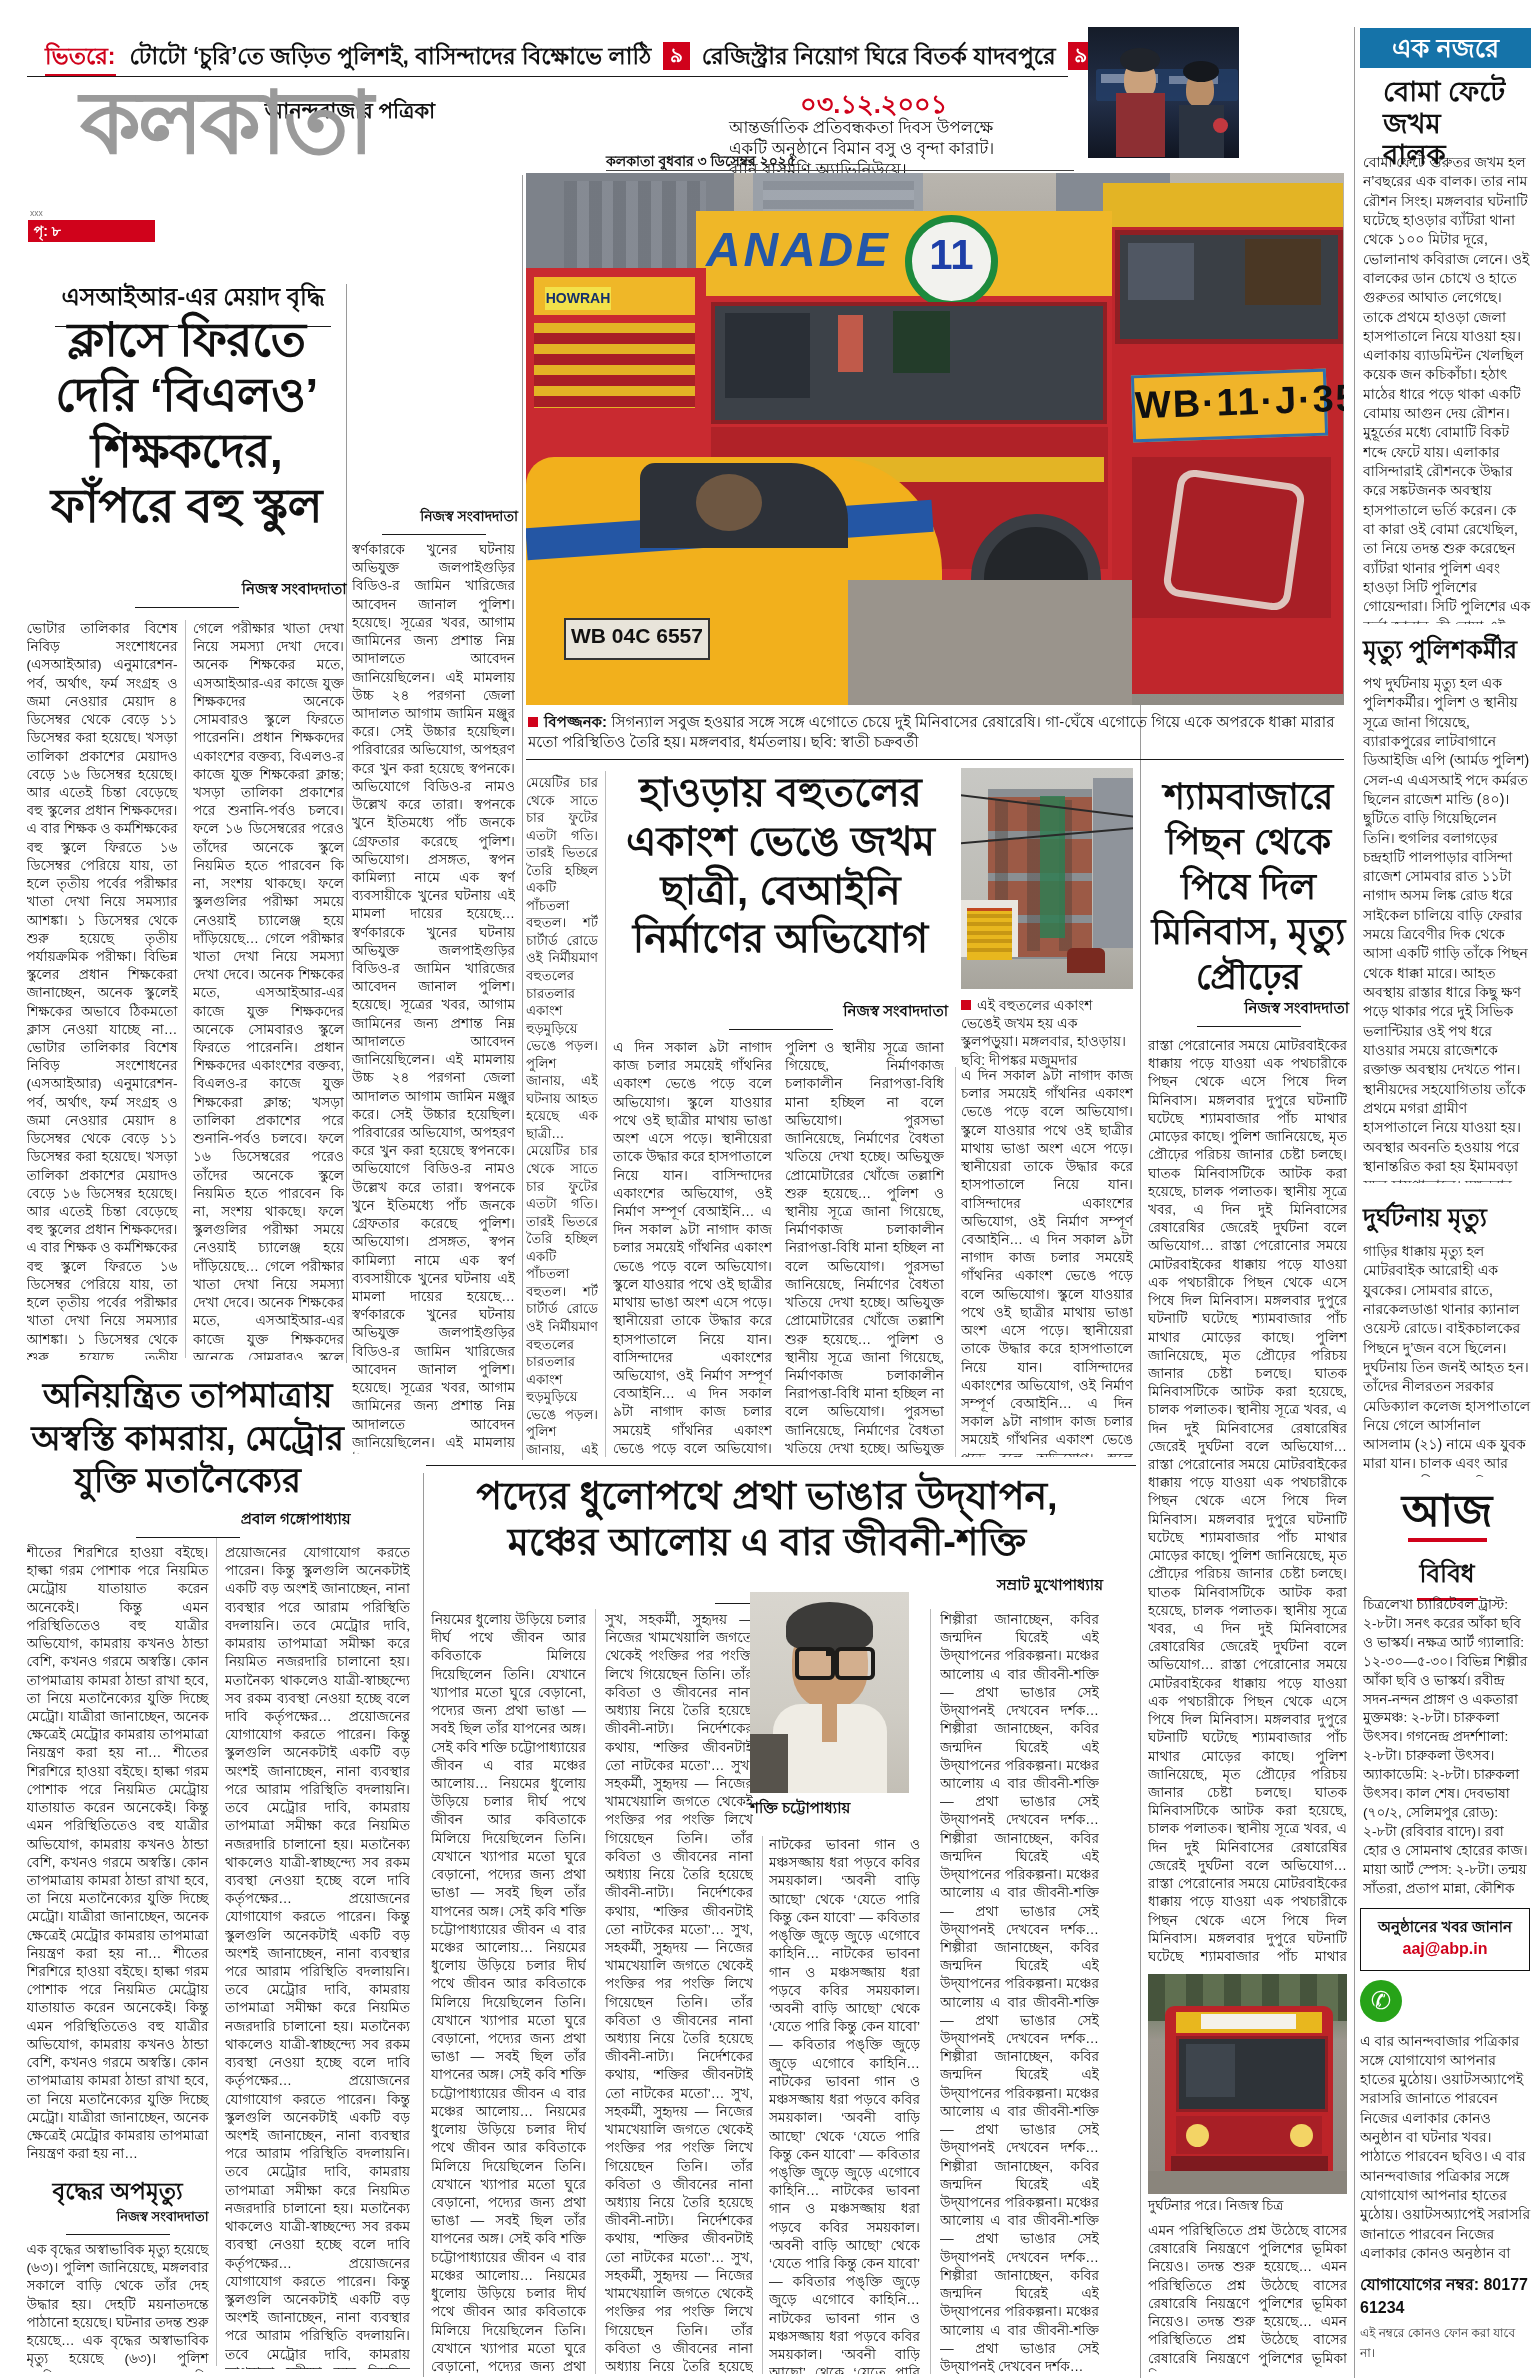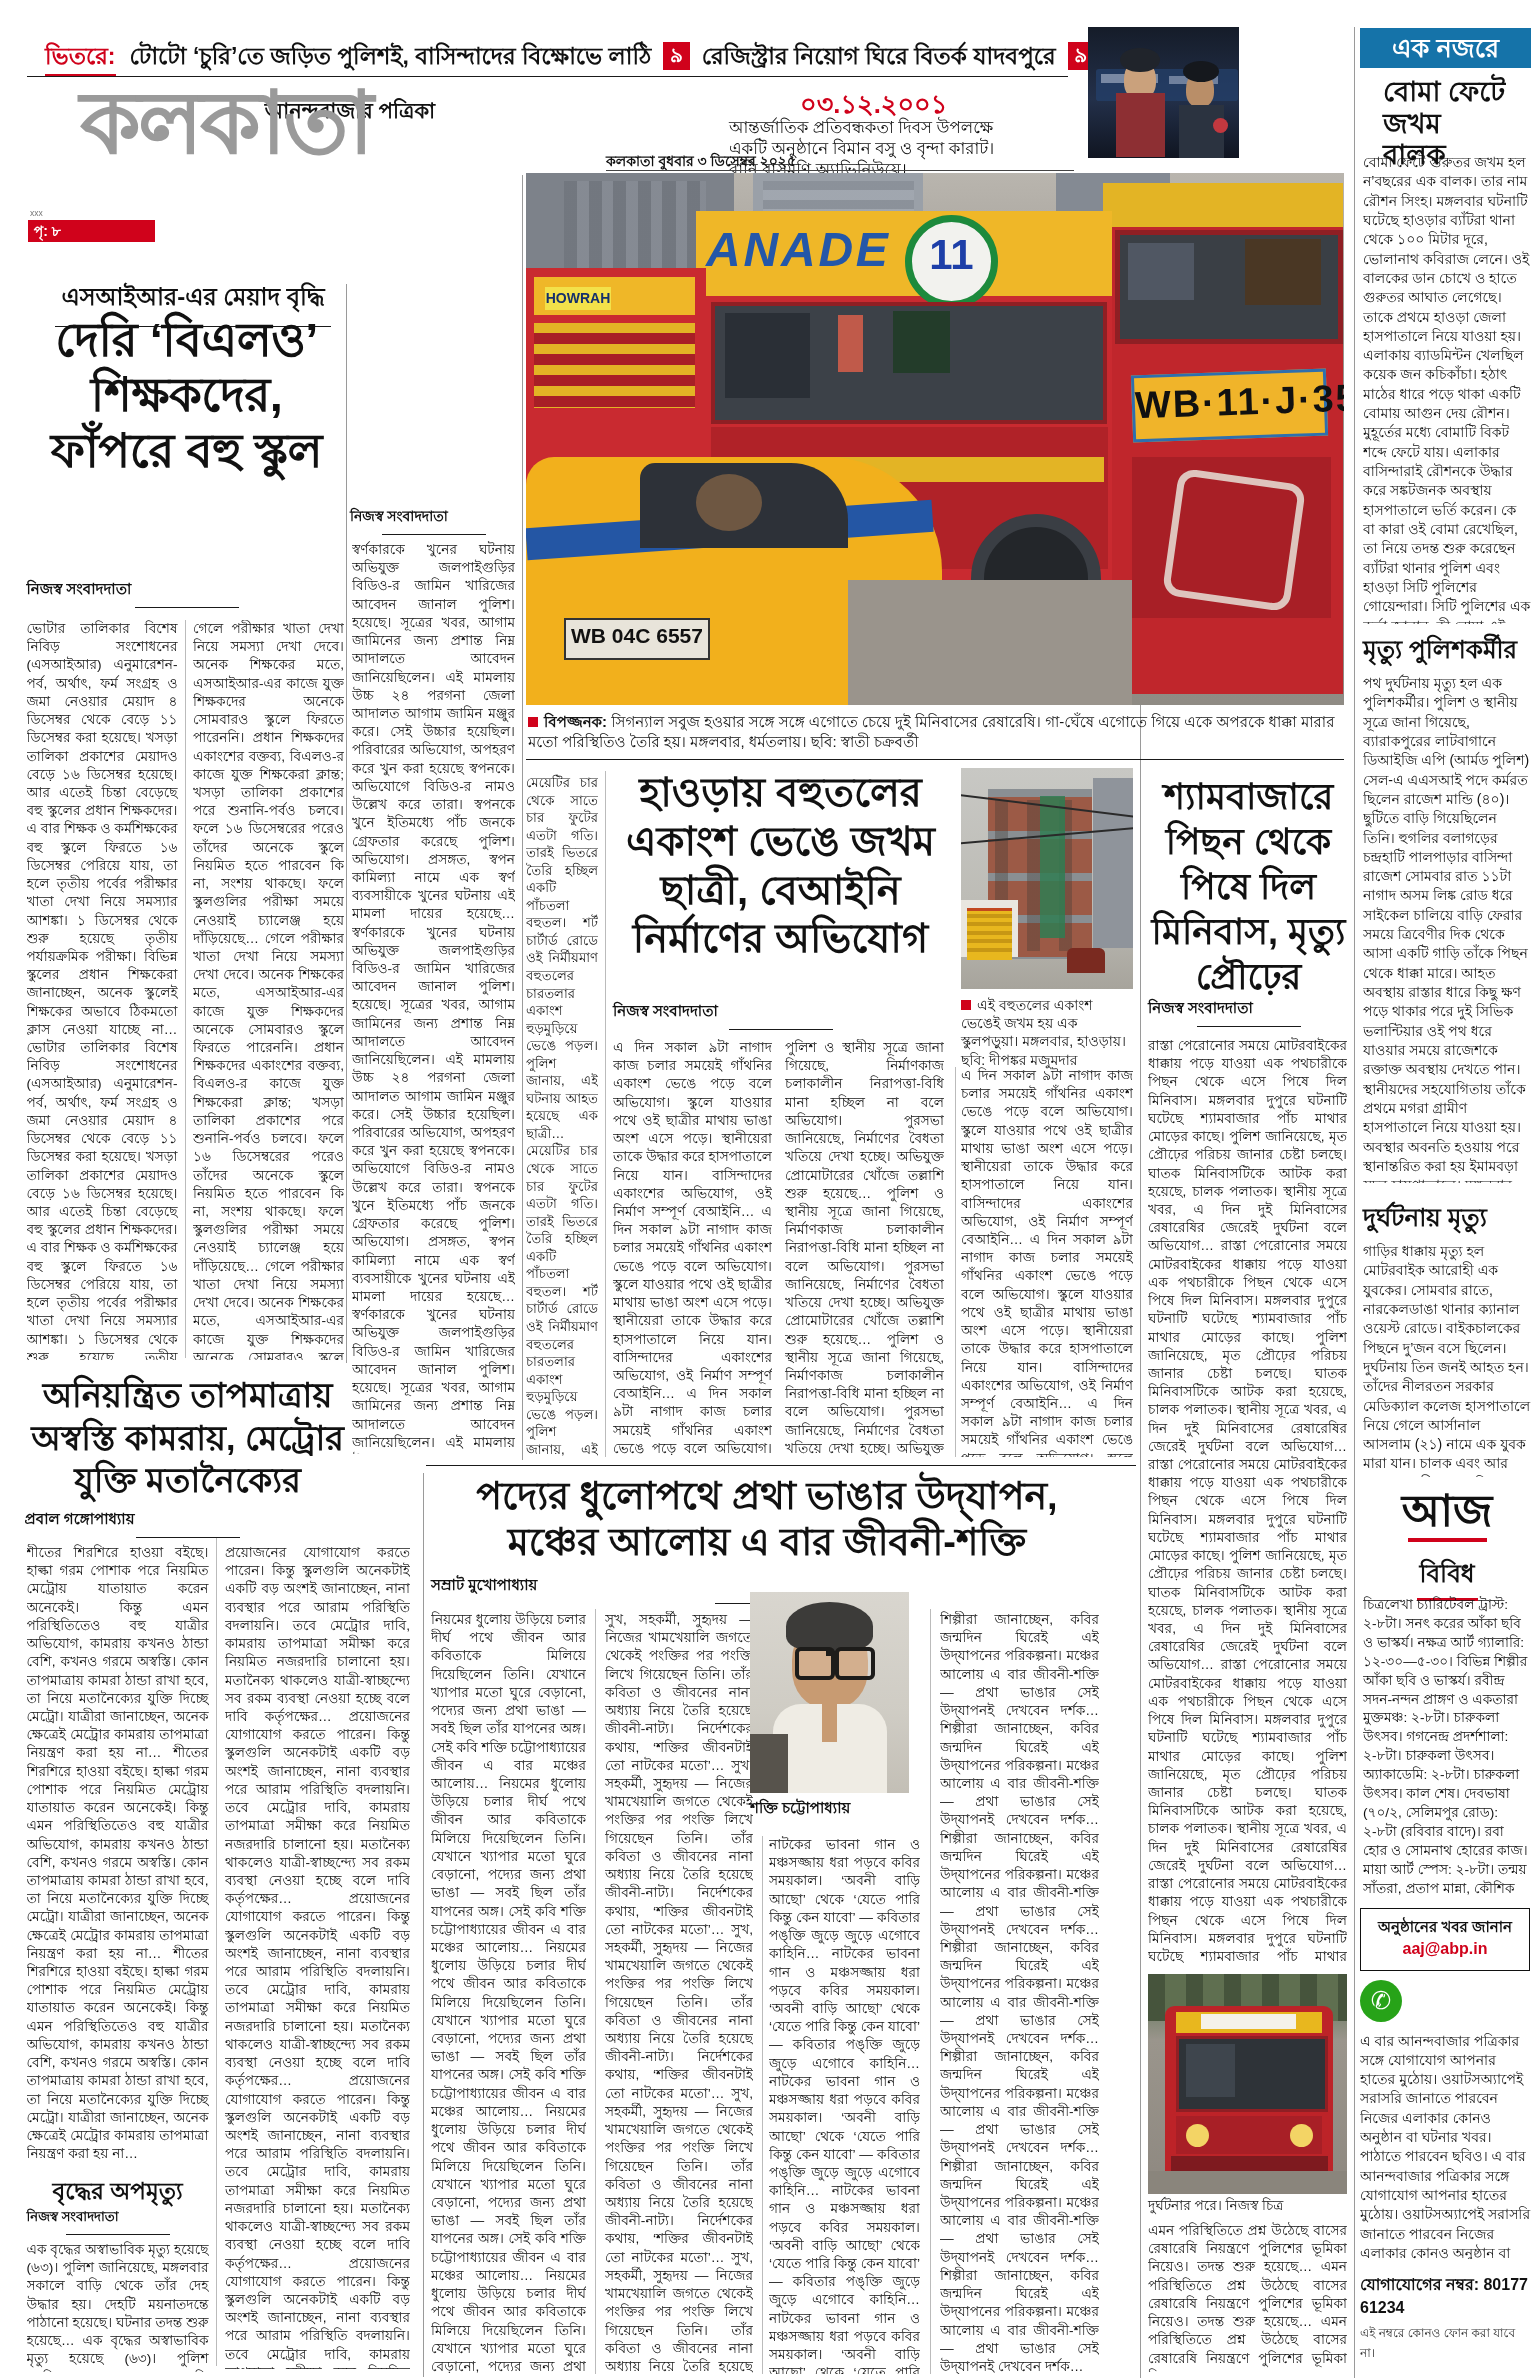--- a/index.html
+++ b/index.html
@@ -10,21 +10,21 @@
   .j{text-align:justify;text-justify:inter-word;}
   .b{font-weight:bold;}
   .body-txt{font-size:13.7px;line-height:1.33;overflow:hidden;color:#141414;}
   .vr{width:0;border-left:0.9px solid #9a9a9a;}
   .hrule{height:0;border-top:0.9px solid #1a1a1a;}
   .kicker{font-size:24px;font-weight:bold;text-align:center;border-bottom:1.9px solid #1a1a1a;padding-bottom:7.6px;}
   .hl-xl{font-size:47px;line-height:1.18;font-weight:bold;text-align:center;letter-spacing:-0.5px;}
   .hl-l{font-size:40px;line-height:1.22;font-weight:bold;text-align:center;}
   .hl-m{font-size:34px;line-height:1.25;font-weight:bold;text-align:center;}
   .hl-s{font-size:29px;line-height:1.22;font-weight:bold;text-align:center;}
-  .byline{font-weight:bold;font-size:15px;text-align:left;}
+  .byline{font-weight:bold;font-size:15px;text-align:right;}
   .byline::after{content:"";display:block;width:104px;margin:4.7px auto 0;border-top:1.9px solid #1a1a1a;}
   .badge{display:inline-block;background:#d0021b;color:#fff;font-weight:bold;
          padding:0 6.6px;margin:0 5.7px;font-size:20px;line-height:27.4px;vertical-align:1.9px;}
   .caption{font-size:15px;line-height:1.3;color:#141414;}
   .capsq{display:inline-block;width:10.4px;height:10.4px;background:#d0021b;margin-right:5.7px;}
   .side-h1{font-size:27.4px;line-height:1.15;font-weight:bold;}
   .side-h2{font-size:24.6px;line-height:1.1;font-weight:bold;}
   .side-txt{font-size:14px;line-height:1.38;overflow:hidden;text-align:left;}
   .redline{border-top:4.7px solid #d0021b;width:79px;margin:3.8px auto 0;}
   .redline2{border-top:3.8px solid #d0021b;width:61px;margin:2.8px auto 0;}
@@ -83,20 +83,21 @@
   <div class="abs vr" style="left:605px;top:771px;height:686px;border-color:#bbb;"></div>
   <div class="abs vr" style="left:955px;top:1067px;height:390px;border-color:#bbb;"></div>
   <div class="abs vr" style="left:423px;top:1473px;height:904px;"></div>
   <div class="abs vr" style="left:216px;top:1538px;height:828px;border-color:#bbb;"></div>
   <div class="abs vr" style="left:595px;top:1609px;height:765px;border-color:#bbb;"></div>
   <div class="abs vr" style="left:762px;top:1836px;height:538px;border-color:#bbb;"></div>
   <div class="abs vr" style="left:930px;top:1609px;height:765px;border-color:#bbb;"></div>
 
   <div class="abs kicker" style="left:55px;top:278px;width:276px;">এসআইআর-এর মেয়াদ বৃদ্ধি</div>
   <div class="abs hl-xl" style="left:26.5px;top:312px;width:320px;">
+    <div>ক্লাসে ফিরতে</div>
     <div>দেরি ‘বিএলও’</div>
     <div>শিক্ষকদের,</div>
     <div>ফাঁপরে বহু স্কুল</div>
   </div>
   <div class="abs byline" style="left:26.5px;top:577px;width:320px;">নিজস্ব সংবাদদাতা</div>
   <div class="abs body-txt j" style="left:26.5px;top:620px;width:151px;height:740px;">ভোটার তালিকার বিশেষ নিবিড় সংশোধনের (এসআইআর) এনুমারেশন-পর্ব, অর্থাৎ, ফর্ম সংগ্রহ ও জমা নেওয়ার মেয়াদ ৪ ডিসেম্বর থেকে বেড়ে ১১ ডিসেম্বর করা হয়েছে। খসড়া তালিকা প্রকাশের মেয়াদও বেড়ে ১৬ ডিসেম্বর হয়েছে। আর এতেই চিন্তা বেড়েছে বহু স্কুলের প্রধান শিক্ষকদের। এ বার শিক্ষক ও কর্মশিক্ষকের বহু স্কুলে ফিরতে ১৬ ডিসেম্বর পেরিয়ে যায়, তা হলে তৃতীয় পর্বের পরীক্ষার খাতা দেখা নিয়ে সমস্যার আশঙ্কা। ১ ডিসেম্বর থেকে শুরু হয়েছে তৃতীয় পর্যায়ক্রমিক পরীক্ষা। বিভিন্ন স্কুলের প্রধান শিক্ষকেরা জানাচ্ছেন, অনেক স্কুলেই শিক্ষকের অভাবে ঠিকমতো ক্লাস নেওয়া যাচ্ছে না… ভোটার তালিকার বিশেষ নিবিড় সংশোধনের (এসআইআর) এনুমারেশন-পর্ব, অর্থাৎ, ফর্ম সংগ্রহ ও জমা নেওয়ার মেয়াদ ৪ ডিসেম্বর থেকে বেড়ে ১১ ডিসেম্বর করা হয়েছে। খসড়া তালিকা প্রকাশের মেয়াদও বেড়ে ১৬ ডিসেম্বর হয়েছে। আর এতেই চিন্তা বেড়েছে বহু স্কুলের প্রধান শিক্ষকদের। এ বার শিক্ষক ও কর্মশিক্ষকের বহু স্কুলে ফিরতে ১৬ ডিসেম্বর পেরিয়ে যায়, তা হলে তৃতীয় পর্বের পরীক্ষার খাতা দেখা নিয়ে সমস্যার আশঙ্কা। ১ ডিসেম্বর থেকে শুরু হয়েছে তৃতীয় পর্যায়ক্রমিক পরীক্ষা। বিভিন্ন স্কুলের প্রধান শিক্ষকেরা জানাচ্ছেন, অনেক স্কুলেই শিক্ষকের অভাবে ঠিকমতো ক্লাস নেওয়া যাচ্ছে না…</div>
   <div class="abs body-txt j" style="left:193px;top:620px;width:151px;height:740px;">গেলে পরীক্ষার খাতা দেখা নিয়ে সমস্যা দেখা দেবে। অনেক শিক্ষকের মতে, এসআইআর-এর কাজে যুক্ত শিক্ষকদের অনেকে সোমবারও স্কুলে ফিরতে পারেননি। প্রধান শিক্ষকদের একাংশের বক্তব্য, বিএলও-র কাজে যুক্ত শিক্ষকেরা ক্লান্ত; খসড়া তালিকা প্রকাশের পরে শুনানি-পর্বও চলবে। ফলে ১৬ ডিসেম্বরের পরেও তাঁদের অনেকে স্কুলে নিয়মিত হতে পারবেন কি না, সংশয় থাকছে। ফলে স্কুলগুলির পরীক্ষা সময়ে নেওয়াই চ্যালেঞ্জ হয়ে দাঁড়িয়েছে… গেলে পরীক্ষার খাতা দেখা নিয়ে সমস্যা দেখা দেবে। অনেক শিক্ষকের মতে, এসআইআর-এর কাজে যুক্ত শিক্ষকদের অনেকে সোমবারও স্কুলে ফিরতে পারেননি। প্রধান শিক্ষকদের একাংশের বক্তব্য, বিএলও-র কাজে যুক্ত শিক্ষকেরা ক্লান্ত; খসড়া তালিকা প্রকাশের পরে শুনানি-পর্বও চলবে। ফলে ১৬ ডিসেম্বরের পরেও তাঁদের অনেকে স্কুলে নিয়মিত হতে পারবেন কি না, সংশয় থাকছে। ফলে স্কুলগুলির পরীক্ষা সময়ে নেওয়াই চ্যালেঞ্জ হয়ে দাঁড়িয়েছে… গেলে পরীক্ষার খাতা দেখা নিয়ে সমস্যা দেখা দেবে। অনেক শিক্ষকের মতে, এসআইআর-এর কাজে যুক্ত শিক্ষকদের অনেকে সোমবারও স্কুলে ফিরতে পারেননি। প্রধান শিক্ষকদের একাংশের বক্তব্য, বিএলও-র কাজে যুক্ত শিক্ষকেরা ক্লান্ত; খসড়া তালিকা প্রকাশের পরে শুনানি-পর্বও চলবে। ফলে ১৬ ডিসেম্বরের পরেও তাঁদের অনেকে স্কুলে নিয়মিত হতে পারবেন কি না, সংশয় থাকছে। ফলে স্কুলগুলির পরীক্ষা সময়ে নেওয়াই চ্যালেঞ্জ হয়ে দাঁড়িয়েছে…</div>
 
   <div class="abs byline" style="left:350px;top:505px;width:168px;font-size:14px;">নিজস্ব সংবাদদাতা</div>
   <div class="abs body-txt j" style="left:352px;top:541px;width:163px;height:913px;">স্বর্ণকারকে খুনের ঘটনায় অভিযুক্ত জলপাইগুড়ির বিডিও-র জামিন খারিজের আবেদন জানাল পুলিশ। হয়েছে। সূত্রের খবর, আগাম জামিনের জন্য প্রশান্ত নিম্ন আদালতে আবেদন জানিয়েছিলেন। এই মামলায় উচ্চ ২৪ পরগনা জেলা আদালত আগাম জামিন মঞ্জুর করে। সেই উচ্চার হয়েছিল। পরিবারের অভিযোগ, অপহরণ করে খুন করা হয়েছে স্বপনকে। অভিযোগে বিডিও-র নামও উল্লেখ করে তারা। স্বপনকে খুনে ইতিমধ্যে পাঁচ জনকে গ্রেফতার করেছে পুলিশ। অভিযোগ। প্রসঙ্গত, স্বপন কামিল্যা নামে এক স্বর্ণ ব্যবসায়ীকে খুনের ঘটনায় এই মামলা দায়ের হয়েছে… স্বর্ণকারকে খুনের ঘটনায় অভিযুক্ত জলপাইগুড়ির বিডিও-র জামিন খারিজের আবেদন জানাল পুলিশ। হয়েছে। সূত্রের খবর, আগাম জামিনের জন্য প্রশান্ত নিম্ন আদালতে আবেদন জানিয়েছিলেন। এই মামলায় উচ্চ ২৪ পরগনা জেলা আদালত আগাম জামিন মঞ্জুর করে। সেই উচ্চার হয়েছিল। পরিবারের অভিযোগ, অপহরণ করে খুন করা হয়েছে স্বপনকে। অভিযোগে বিডিও-র নামও উল্লেখ করে তারা। স্বপনকে খুনে ইতিমধ্যে পাঁচ জনকে গ্রেফতার করেছে পুলিশ। অভিযোগ। প্রসঙ্গত, স্বপন কামিল্যা নামে এক স্বর্ণ ব্যবসায়ীকে খুনের ঘটনায় এই মামলা দায়ের হয়েছে… স্বর্ণকারকে খুনের ঘটনায় অভিযুক্ত জলপাইগুড়ির বিডিও-র জামিন খারিজের আবেদন জানাল পুলিশ। হয়েছে। সূত্রের খবর, আগাম জামিনের জন্য প্রশান্ত নিম্ন আদালতে আবেদন জানিয়েছিলেন। এই মামলায় উচ্চ ২৪ পরগনা জেলা আদালত আগাম জামিন মঞ্জুর করে। সেই উচ্চার হয়েছিল। পরিবারের অভিযোগ, অপহরণ করে খুন করা হয়েছে স্বপনকে। অভিযোগে বিডিও-র নামও উল্লেখ করে তারা। স্বপনকে খুনে ইতিমধ্যে পাঁচ জনকে গ্রেফতার করেছে পুলিশ। অভিযোগ। প্রসঙ্গত, স্বপন কামিল্যা নামে এক স্বর্ণ ব্যবসায়ীকে খুনের ঘটনায় এই মামলা দায়ের হয়েছে…</div>

